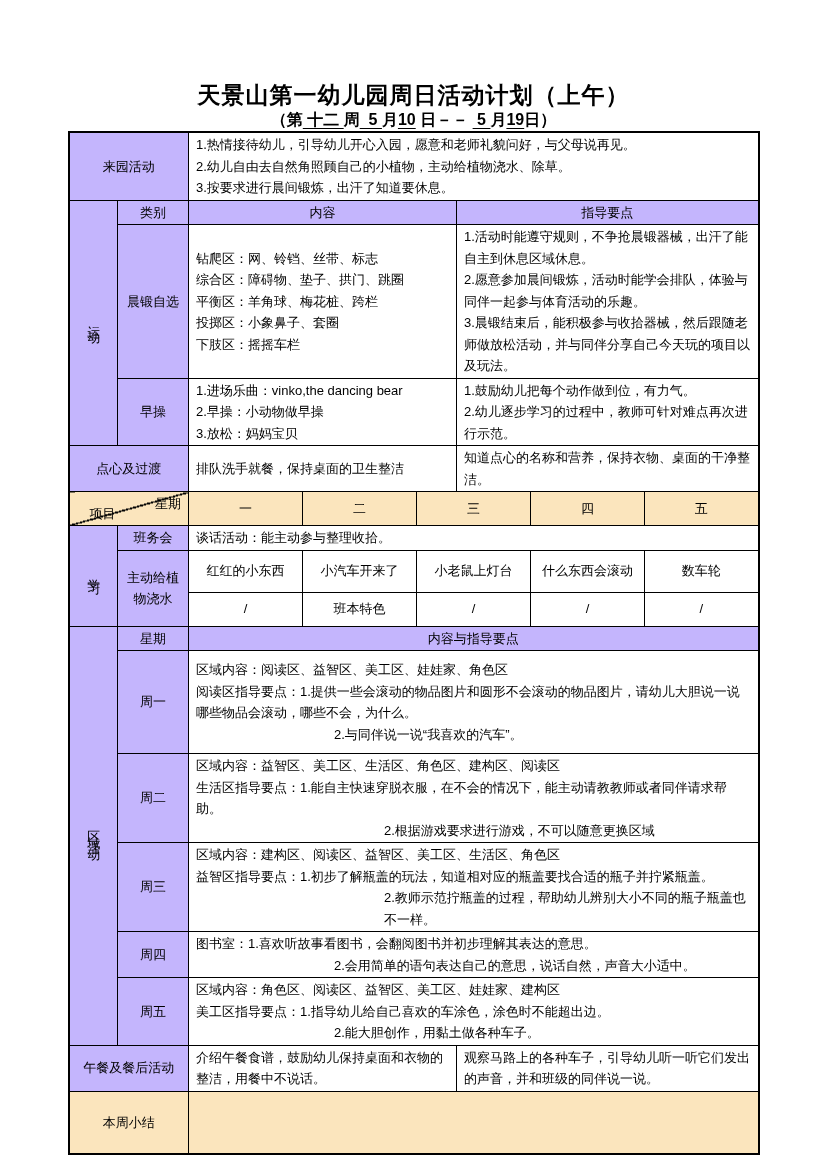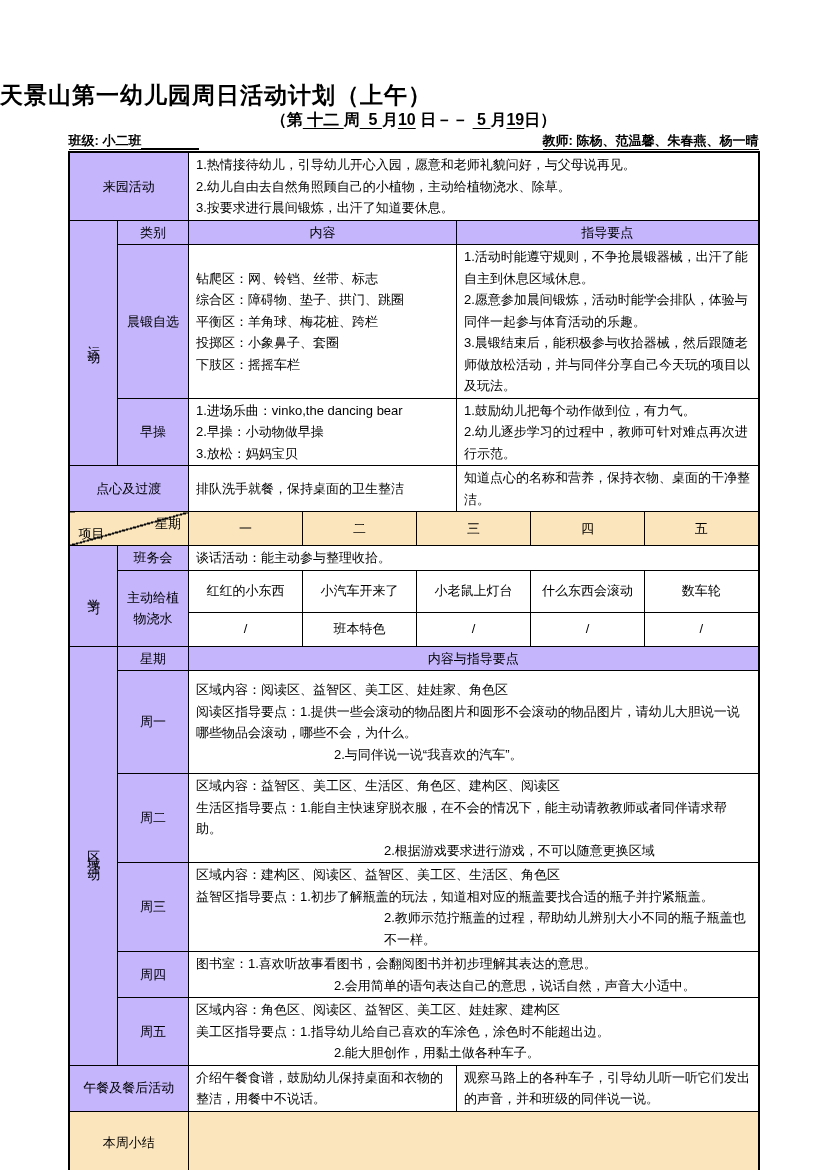--- a/index.html
+++ b/index.html
@@ -4,21 +4,21 @@
 <style>
   * { margin:0; padding:0; box-sizing:border-box; }
   html,body { background:#fff; }
   body {
     width:827px; height:1170px;
     font-family:"Liberation Sans","DejaVu Sans",sans-serif;
     color:#000;
   }
   .page { width:827px; height:1170px; overflow:hidden; }
   .doc-title {
-    margin-top:82px; text-align:left;
+    margin-top:82px; text-align:center;
     font-size:23px; font-weight:bold; line-height:26px;
     letter-spacing:1px;
   }
   .doc-subtitle {
     text-align:center; font-size:16px; font-weight:bold;
     line-height:21px; margin-top:1px; white-space:pre;
   }
   .doc-subtitle .u { text-decoration:underline; text-underline-offset:3px; }
   .meta {
     width:690px; margin:2px auto 0; display:flex;
@@ -48,42 +48,38 @@
     letter-spacing:6px; display:inline-block; line-height:20px;
   }
   td.diag {
     background-color:#fbe5bd;
     background-image:linear-gradient(to bottom right,
       transparent calc(50% - 0.8px), #000 calc(50% - 0.8px),
       #000 calc(50% + 0.8px), transparent calc(50% + 0.8px));
     position:relative; padding:0;
   }
   .diag-top { position:absolute; top:1px; right:7px; font-size:13px; }
-  .diag-bottom { position:absolute; bottom:1px; left:9px; font-size:13px; }
+  .diag-bottom { position:absolute; bottom:1px; left:20px; font-size:13px; }
   .ctr { text-align:center; }
   .ind1 { padding-left:138px; }
   .ind2 { padding-left:188px; }
   tr.h60{height:60px} tr.h26{height:18px} tr.h151{height:151px} tr.h65{height:65px}
   tr.h30{height:30px} tr.h34{height:34px} tr.h22{height:22px} tr.h42{height:42px}
   tr.h34b{height:34px} tr.h24{height:24px} tr.h103{height:103px} tr.h63{height:63px}
   tr.h66{height:66px} tr.h44{height:44px} tr.h46{height:46px} tr.h63b{height:63px}
 </style>
 </head>
 <body>
 
 <div class="page">
 
   <div class="doc-title">天景山第一幼儿园周日活动计划（上午）</div>
 
   <div class="doc-subtitle"><span>（第</span><span class="u"> 十二 </span><span>周</span><span class="u">  5 </span><span>月</span><span class="u">10</span><span> 日－－ </span><span class="u"> 5 </span><span>月</span><span class="u">19</span><span>日）</span></div>
 
-  <div class="meta">
-    <span class="u2"><span>班级: </span><span>小二班</span><span class="blank"></span></span>
-    <span class="u2"><span>教师: </span><span>陈杨、范温馨、朱春燕、杨一晴</span></span>
-  </div>
 
   <table class="plan">
     <colgroup>
       <col style="width:49px">
         <col style="width:71px">
         <col style="width:114px">
         <col style="width:114px">
       <col style="width:40px">
         <col style="width:74px">
         <col style="width:114px">

